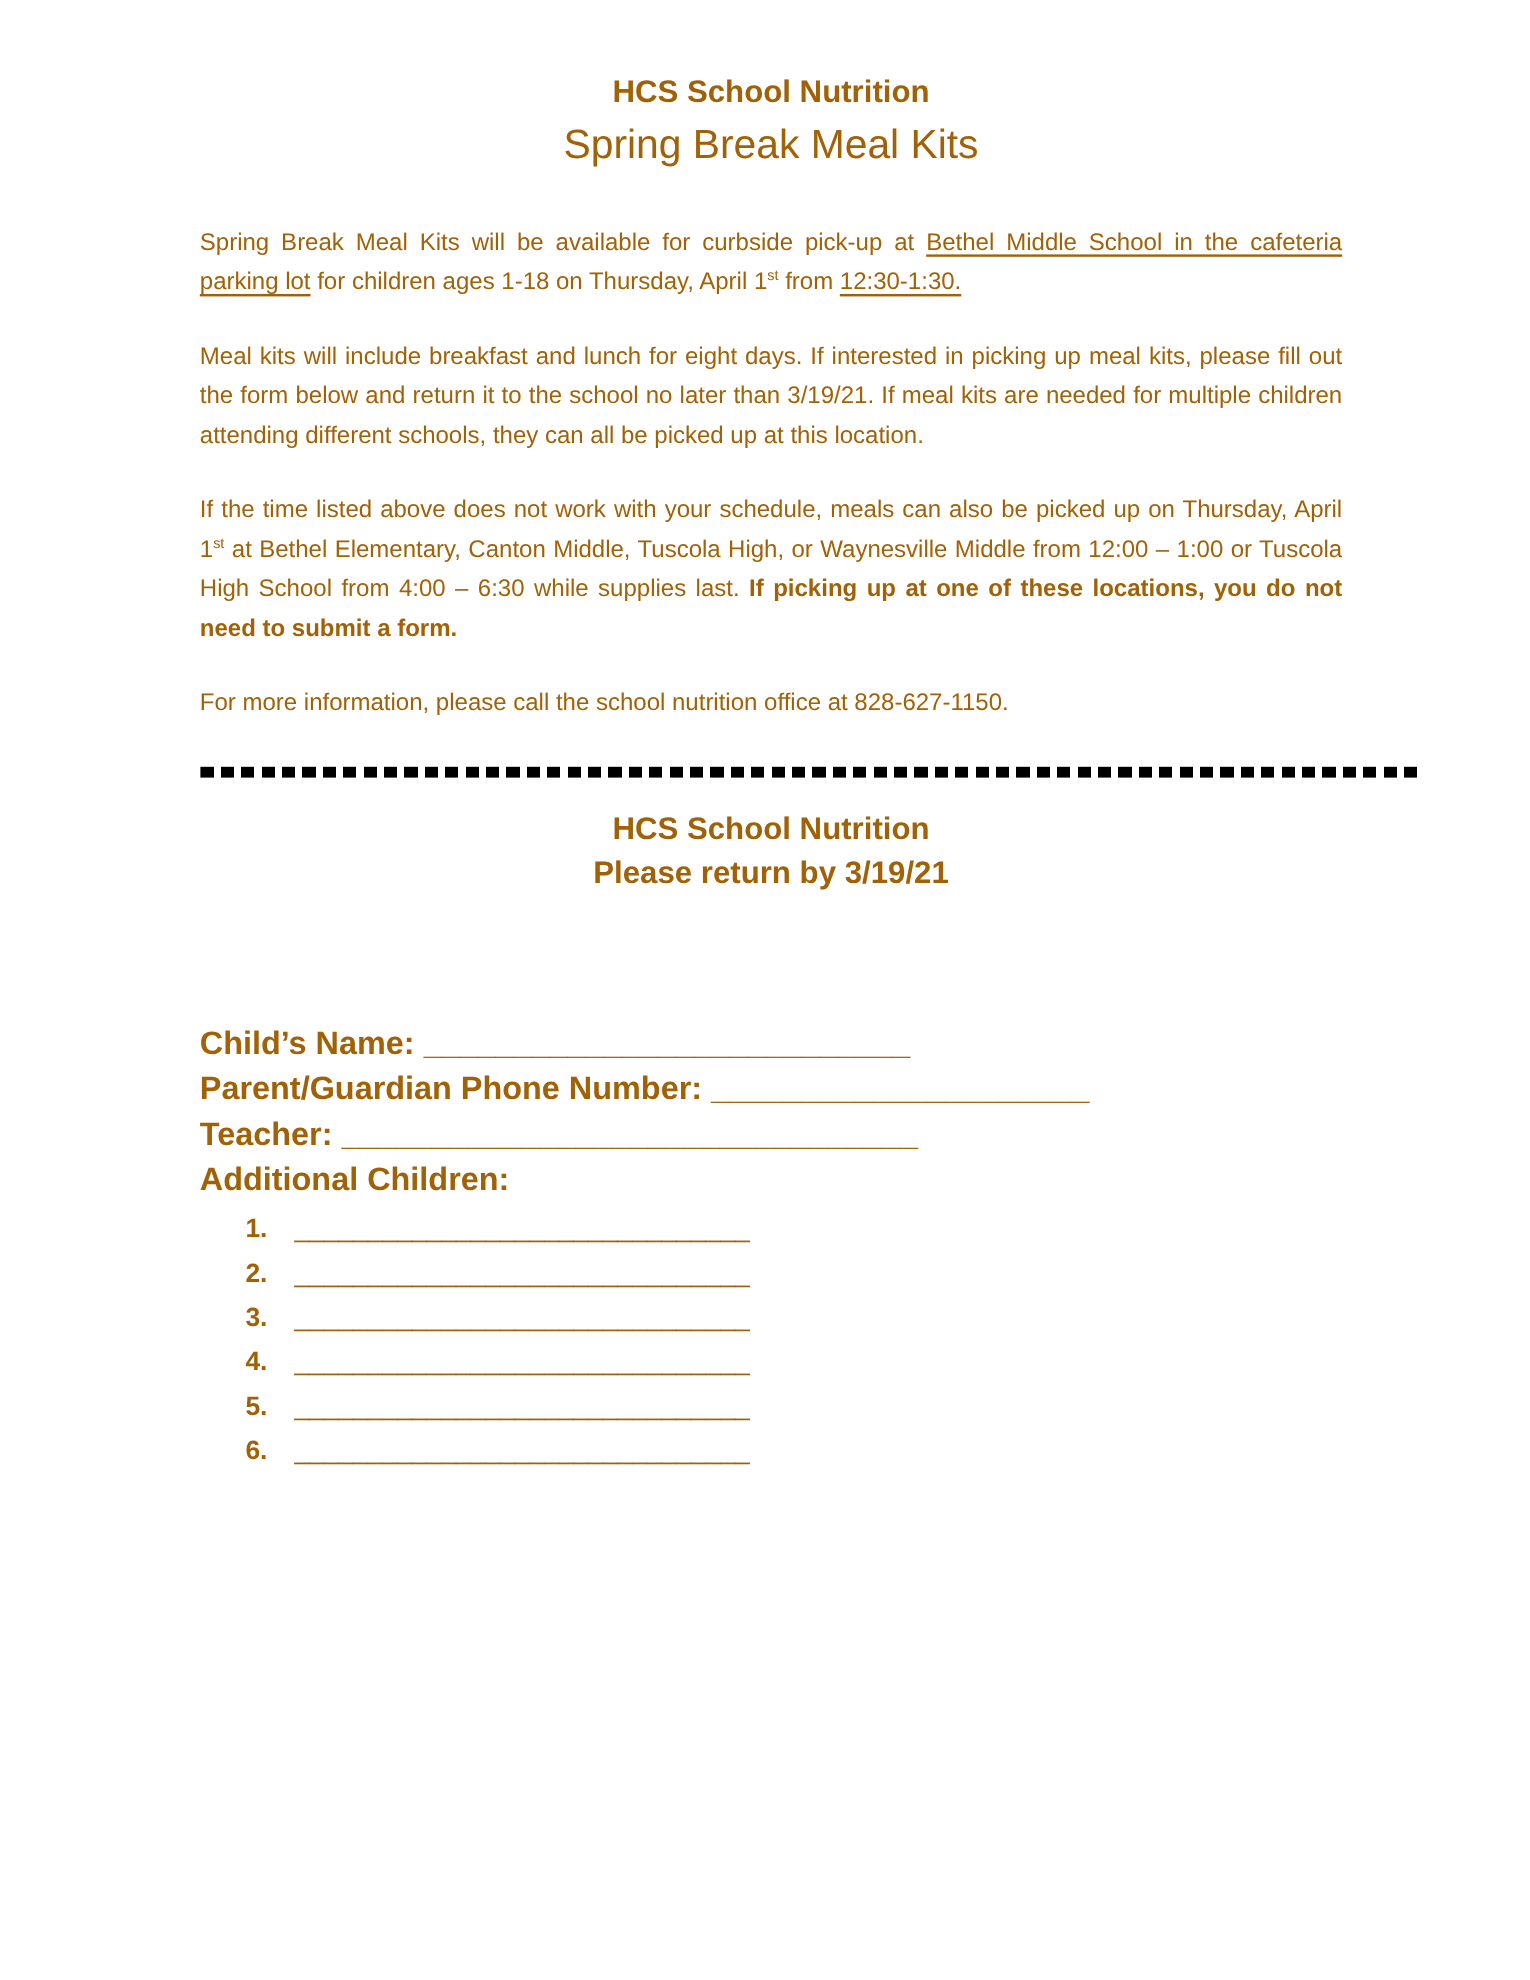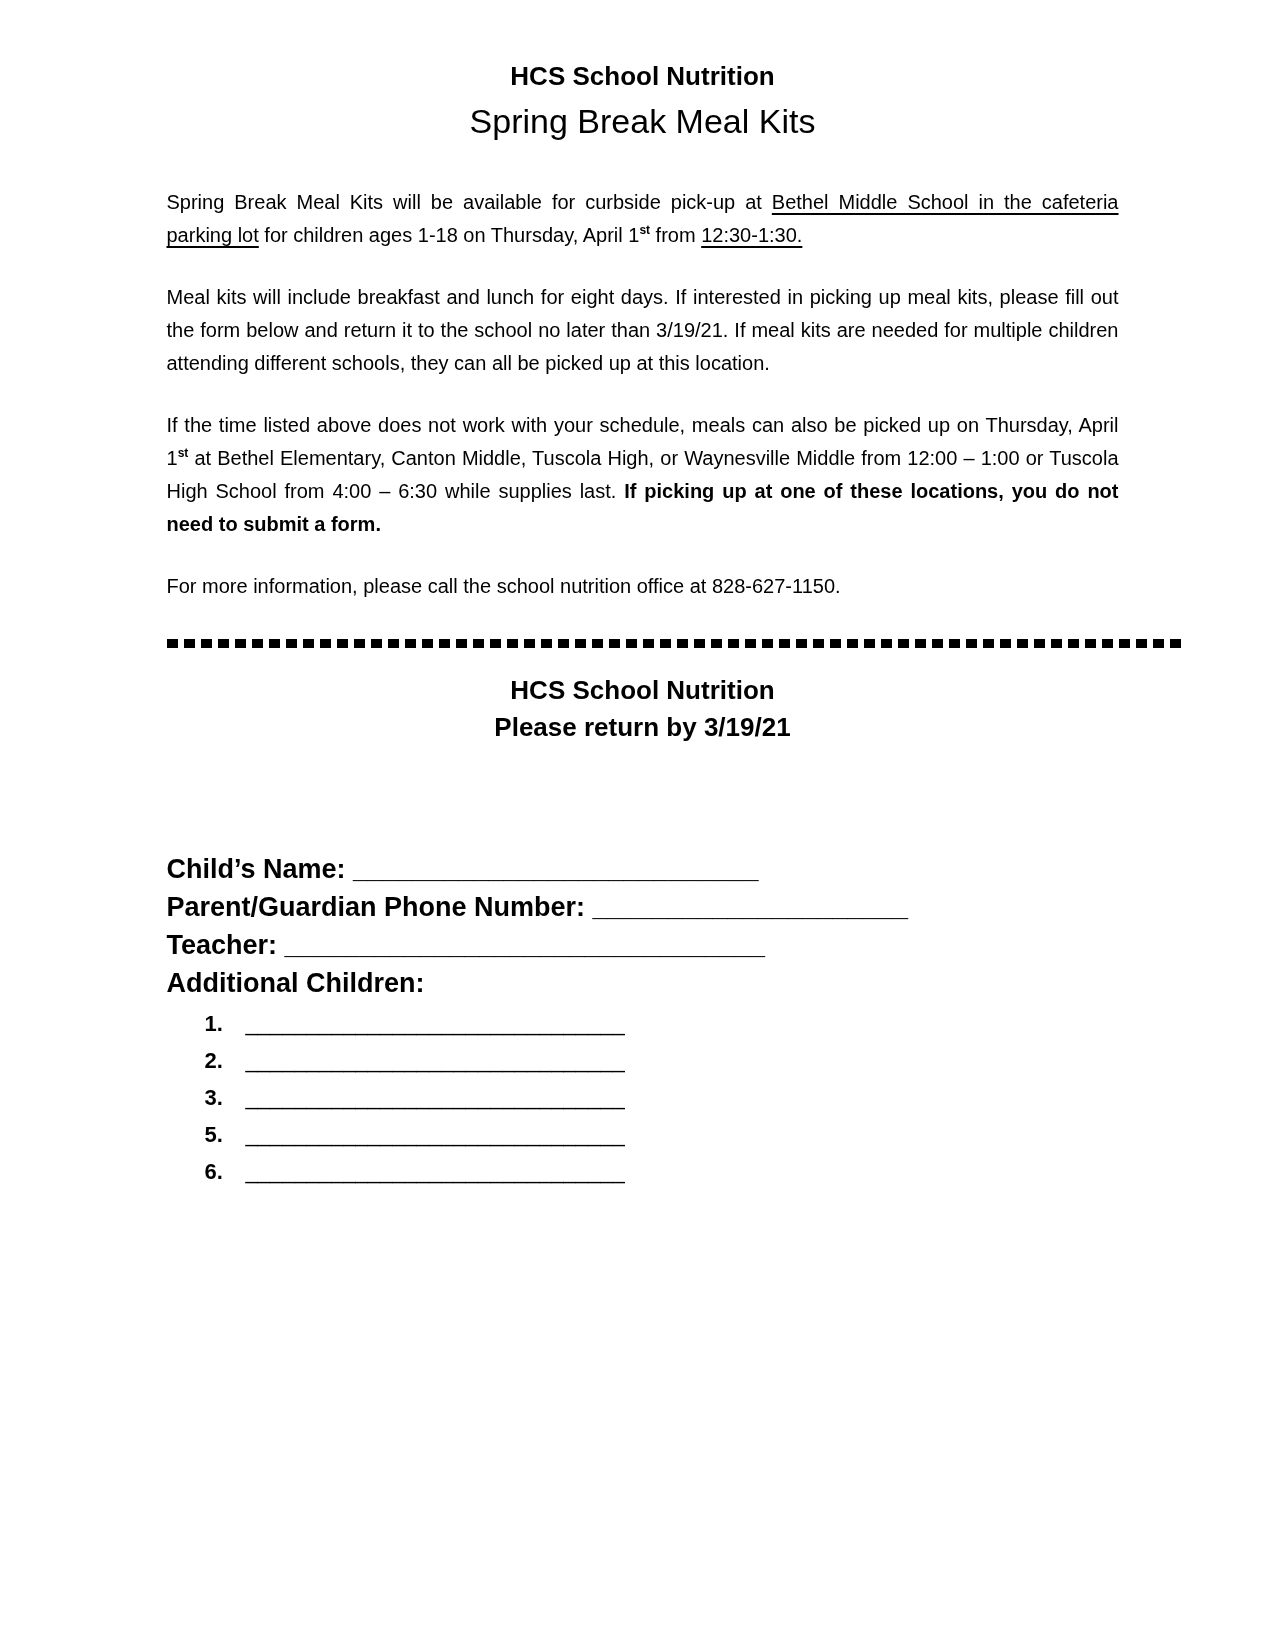--- a/index.html
+++ b/index.html
@@ -9,21 +9,21 @@
   }
   .page {
     position: relative;
     width: 1086px;
     height: 1650px;
     margin: 0 auto;
     background: #ffffff;
     box-sizing: border-box;
     padding: 60px 62px 0 72px;
     font-family: "Liberation Sans", "DejaVu Sans", sans-serif;
-    color: #000000;
+    color: #a16207;
     overflow: hidden;
   }
   .doc-org {
     text-align: center;
     font-size: 26px;
     line-height: 32px;
     font-weight: bold;
   }
   .doc-title {
     text-align: center;
@@ -42,21 +42,20 @@
     margin-top: 42px;
   }
   .para .u {
     text-decoration: underline;
     text-decoration-thickness: 2px;
     text-underline-offset: 4px;
   }
   .para sup {
     font-size: 12px;
     line-height: 0;
-    font-weight: bold;
   }
   .para .b {
     font-weight: bold;
   }
   .divider {
     height: 9px;
     width: 1114px;
     margin-top: 36px;
     background: repeating-linear-gradient(to right, #000 0px, #000 11px, transparent 11px, transparent 17px);
   }
@@ -116,17 +115,18 @@
     <div class="field-row"><span>Child’s Name: </span><span class="blank">___________________________</span></div>
     <div class="field-row"><span>Parent/Guardian Phone Number: </span><span class="blank">_____________________</span></div>
     <div class="field-row"><span>Teacher: </span><span class="blank">________________________________</span></div>
     <div class="field-row">Additional Children:</div>
   </div>
 
   <div class="children-list">
     <div class="child-row"><span class="child-num">1.</span><span class="child-blank">_______________________________</span></div>
     <div class="child-row"><span class="child-num">2.</span><span class="child-blank">_______________________________</span></div>
     <div class="child-row"><span class="child-num">3.</span><span class="child-blank">_______________________________</span></div>
+    <div class="child-row"><span class="child-num">4.</span><span class="child-blank">_______________________________</span></div>
     <div class="child-row"><span class="child-num">5.</span><span class="child-blank">_______________________________</span></div>
     <div class="child-row"><span class="child-num">6.</span><span class="child-blank">_______________________________</span></div>
   </div>
 
 </div>
 
 </body></html>

